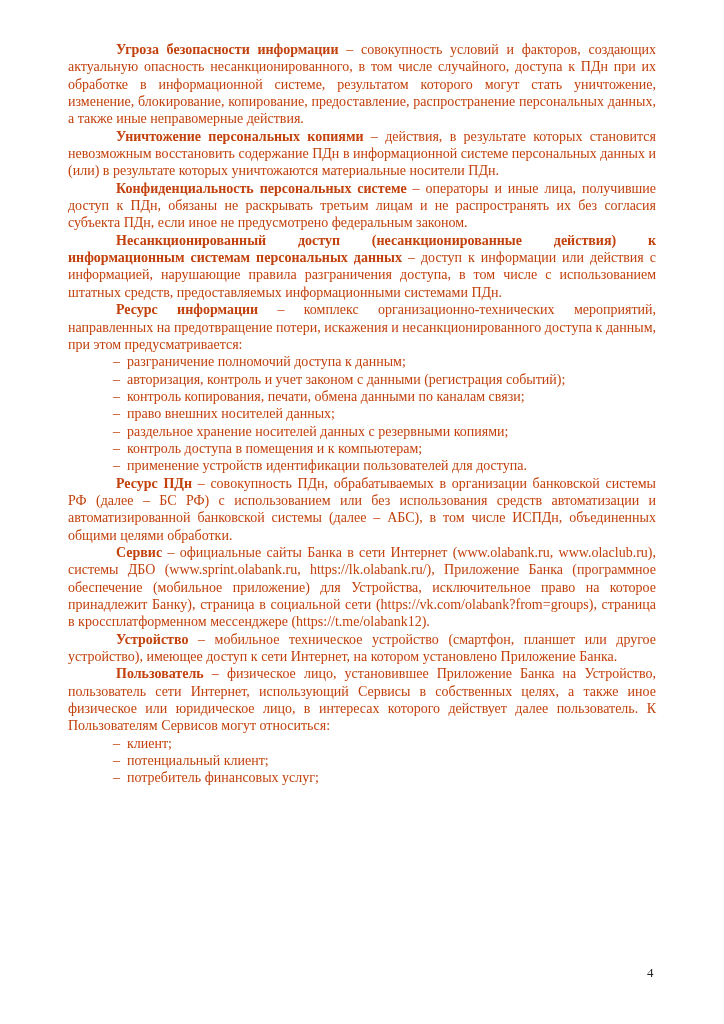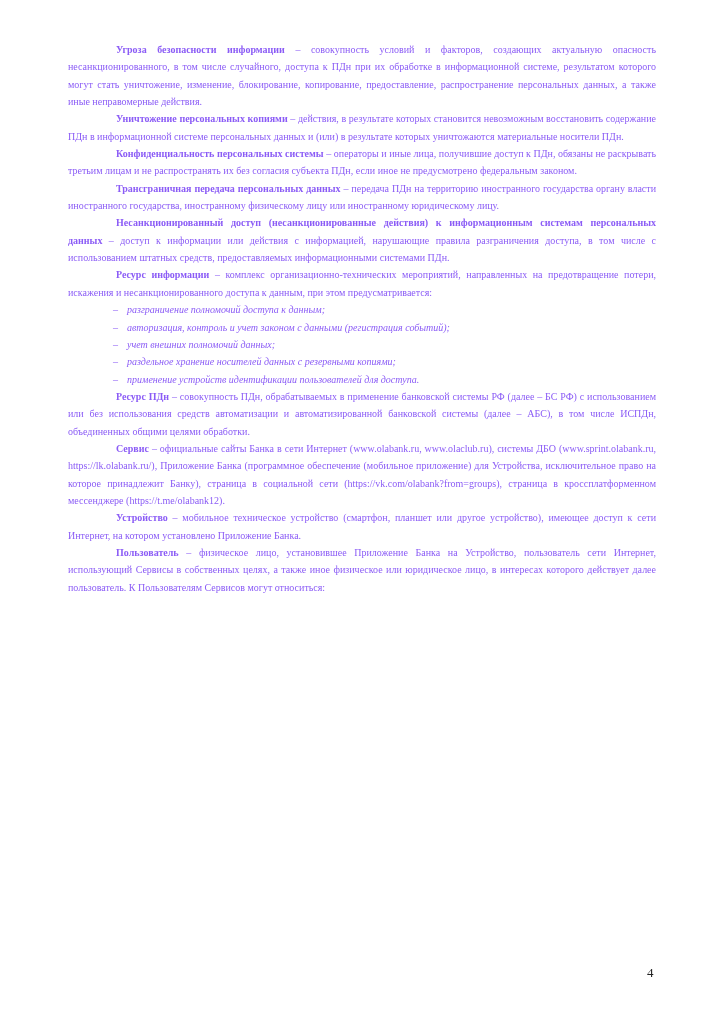--- a/index.html
+++ b/index.html
@@ -1,50 +1,56 @@
 <!DOCTYPE html>
 <html><head>
 <meta charset="utf-8">
 <style>
   html, body { margin: 0; padding: 0; background: #ffffff; }
   body { width: 724px; height: 1024px; position: relative; overflow: hidden; }
   .page {
     position: absolute; left: 68px; top: 41px; width: 588px;
     font-family: "Liberation Serif", "DejaVu Serif", serif;
-    font-size: 10px; line-height: 17.35px; color: #8b5cf6;
+    font-size: 14px; line-height: 17.35px; color: #c2410c;
   }
   .p { text-align: justify; text-indent: 48px; margin: 0; }
   .p b { font-weight: bold; }
-  .li { margin: 0; padding-left: 45px; text-indent: 0; font-style: italic; }
+  .li { margin: 0; padding-left: 45px; text-indent: 0; }
   .li .dash { display: inline-block; width: 14px; }
   .pagenum {
     position: absolute; left: 647px; top: 965px;
     font-family: "Liberation Serif", "DejaVu Serif", serif;
     font-size: 13px; color: #222;
   }
 </style>
 </head>
 <body>
 
 <div class="page">
   <p class="p"><b>Угроза безопасности информации</b><span> – совокупность условий и факторов, создающих актуальную опасность несанкционированного, в том числе случайного, доступа к ПДн при их обработке в информационной системе, результатом которого могут стать уничтожение, изменение, блокирование, копирование, предоставление, распространение персональных данных, а также иные неправомерные действия.</span></p>
   <p class="p"><b>Уничтожение персональных копиями</b><span> – действия, в результате которых становится невозможным восстановить содержание ПДн в информационной системе персональных данных и (или) в результате которых уничтожаются материальные носители ПДн.</span></p>
-  <p class="p"><b>Конфиденциальность персональных системы</b><span> – операторы и иные лица, получившие доступ к ПДн, обязаны не раскрывать третьим лицам и не распространять их без согласия субъекта ПДн, если иное не предусмотрено федеральным законом.</span></p>
-  <p class="p"><b>Трансграничная передача персональных данных</b><span> – передача ПДн на территорию иностранного государства органу власти иностранного государства, иностранному физическому лицу или иностранному юридическому лицу.</span></p>
+  <p class="p"><b>Конфиденциальность персональных системе</b><span> – операторы и иные лица, получившие доступ к ПДн, обязаны не раскрывать третьим лицам и не распространять их без согласия субъекта ПДн, если иное не предусмотрено федеральным законом.</span></p>
   <p class="p"><b>Несанкционированный доступ (несанкционированные действия) к информационным системам персональных данных</b><span> – доступ к информации или действия с информацией, нарушающие правила разграничения доступа, в том числе с использованием штатных средств, предоставляемых информационными системами ПДн.</span></p>
   <p class="p"><b>Ресурс информации</b><span> – комплекс организационно-технических мероприятий, направленных на предотвращение потери, искажения и несанкционированного доступа к данным, при этом предусматривается:</span></p>
 
   <div>
     <p class="li"><span class="dash">–</span><span>разграничение полномочий доступа к данным;</span></p>
     <p class="li"><span class="dash">–</span><span>авторизация, контроль и учет законом с данными (регистрация событий);</span></p>
-    <p class="li"><span class="dash">–</span><span>учет внешних полномочий данных;</span></p>
+    <p class="li"><span class="dash">–</span><span>контроль копирования, печати, обмена данными по каналам связи;</span></p>
+    <p class="li"><span class="dash">–</span><span>право внешних носителей данных;</span></p>
     <p class="li"><span class="dash">–</span><span>раздельное хранение носителей данных с резервными копиями;</span></p>
+    <p class="li"><span class="dash">–</span><span>контроль доступа в помещения и к компьютерам;</span></p>
     <p class="li"><span class="dash">–</span><span>применение устройств идентификации пользователей для доступа.</span></p>
   </div>
 
-  <p class="p"><b>Ресурс ПДн</b><span> – совокупность ПДн, обрабатываемых в применение банковской системы РФ  (далее – БС РФ) с использованием или без использования средств автоматизации и автоматизированной банковской системы (далее – АБС), в том числе ИСПДн, объединенных общими целями обработки.</span></p>
+  <p class="p"><b>Ресурс ПДн</b><span> – совокупность ПДн, обрабатываемых в организации банковской системы РФ  (далее – БС РФ) с использованием или без использования средств автоматизации и автоматизированной банковской системы (далее – АБС), в том числе ИСПДн, объединенных общими целями обработки.</span></p>
   <p class="p"><b>Сервис</b><span> – официальные сайты Банка в сети Интернет (www.olabank.ru, www.olaclub.ru), системы ДБО (www.sprint.olabank.ru, https://lk.olabank.ru/), Приложение Банка (программное обеспечение (мобильное приложение) для Устройства, исключительное право на которое принадлежит Банку), страница в социальной сети (https://vk.com/olabank?from=groups), страница в кроссплатформенном мессенджере (https://t.me/olabank12).</span></p>
   <p class="p"><b>Устройство</b><span> – мобильное техническое устройство (смартфон, планшет или другое устройство), имеющее доступ к сети Интернет, на котором установлено Приложение Банка.</span></p>
   <p class="p"><b>Пользователь</b><span> – физическое лицо, установившее Приложение Банка на Устройство, пользователь сети Интернет, использующий Сервисы в собственных целях, а также иное физическое или юридическое лицо, в интересах которого действует далее пользователь. К Пользователям Сервисов могут относиться:</span></p>
 
+  <div>
+    <p class="li"><span class="dash">–</span><span>клиент;</span></p>
+    <p class="li"><span class="dash">–</span><span>потенциальный клиент;</span></p>
+    <p class="li"><span class="dash">–</span><span>потребитель финансовых услуг;</span></p>
+  </div>
 </div>
 
 <div class="pagenum">4</div>
 
 </body></html>

